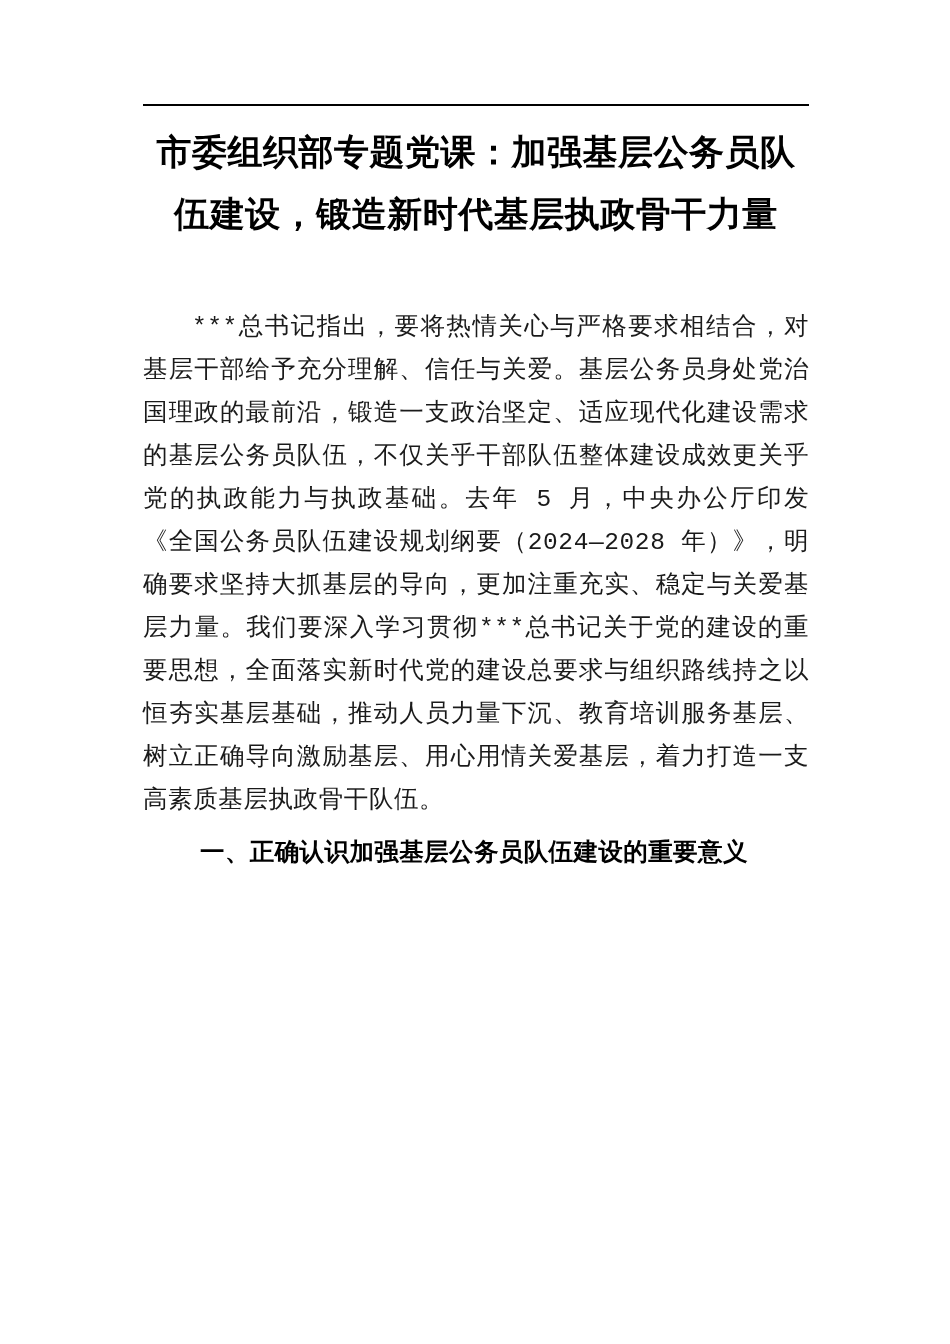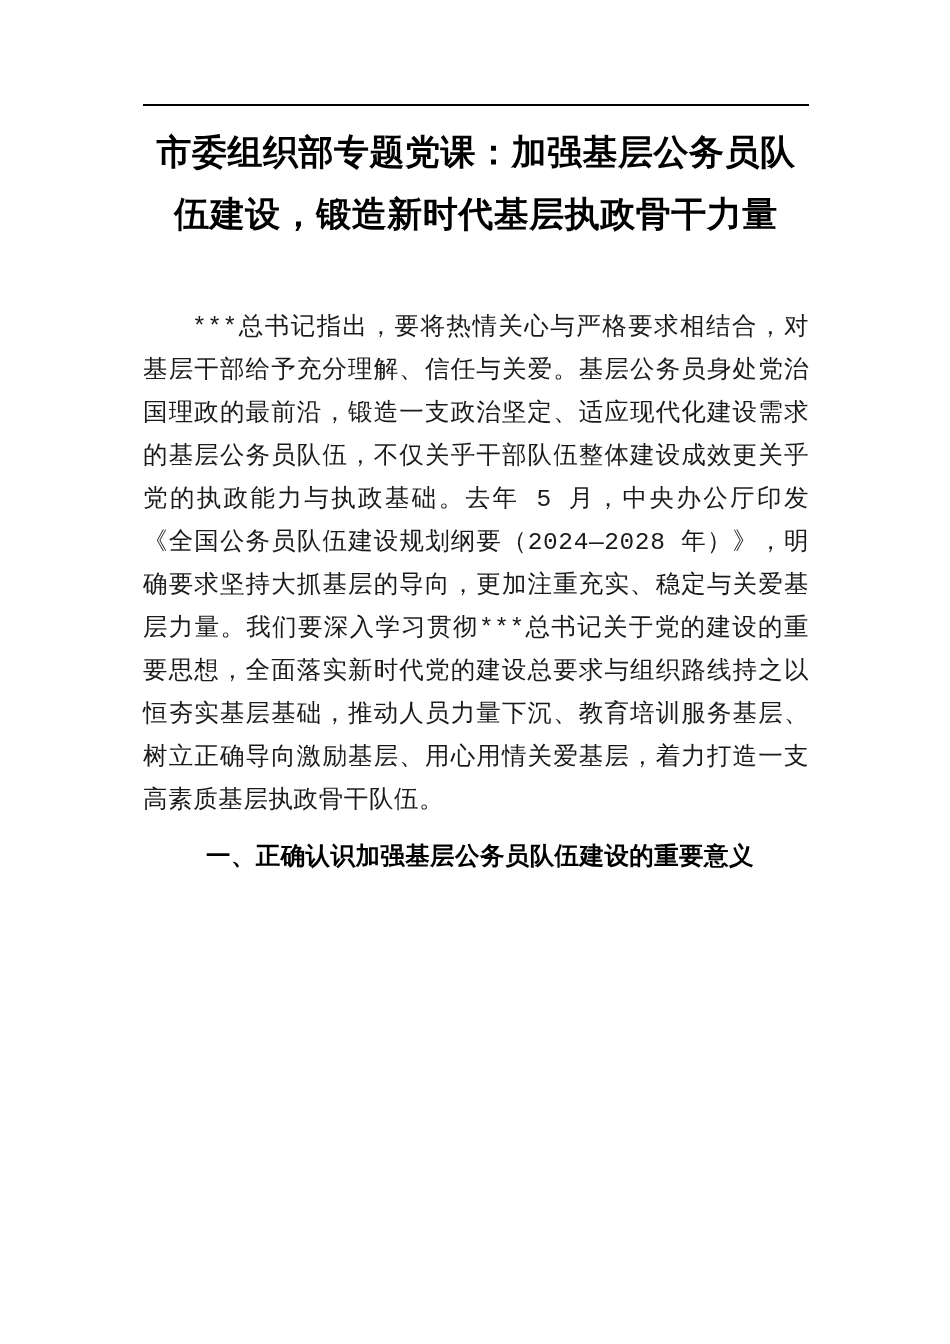--- a/index.html
+++ b/index.html
@@ -51,27 +51,27 @@
     word-break: break-all;
     letter-spacing: 0.6px;
   }
   .para.indent {
     text-indent: 2em;
   }
   .spacer-after-title {
     height: 60px;
   }
   .section-heading {
-    font-family: Liberation Mono, monospace;
+    font-family: Liberation Sans, sans-serif;
     font-weight: bold;
     font-size: 24.5px;
     line-height: 43px;
     color: #000000;
     text-indent: 2em;
-    margin: 14px;
+    margin: 8px;
     letter-spacing: 0.4px;
     word-break: break-all;
   }
 </style>
 </head>
 <body>
 
 <div class="page">
   <div class="content">
 

